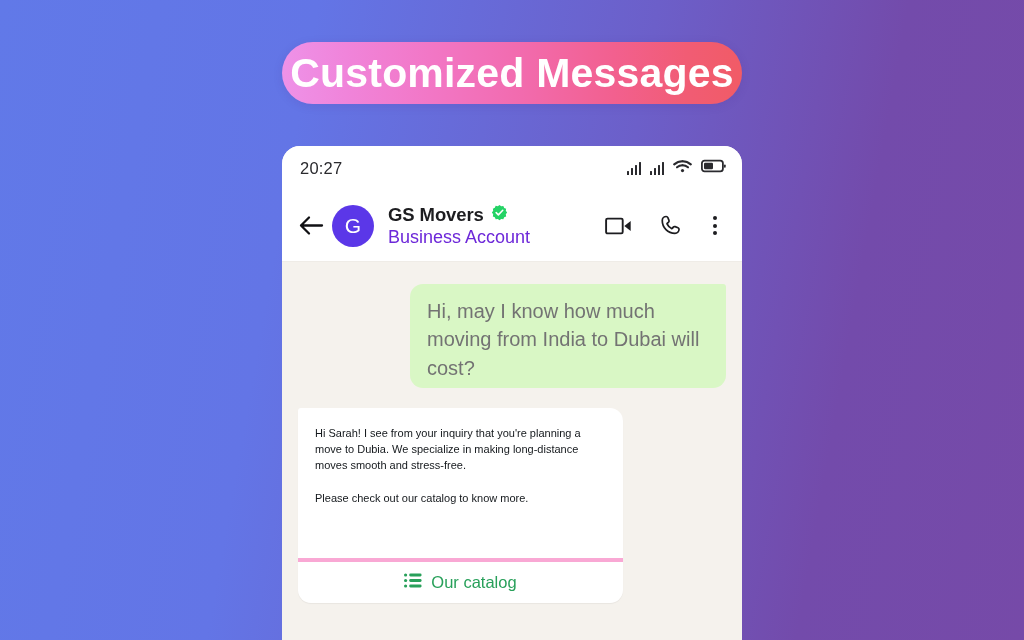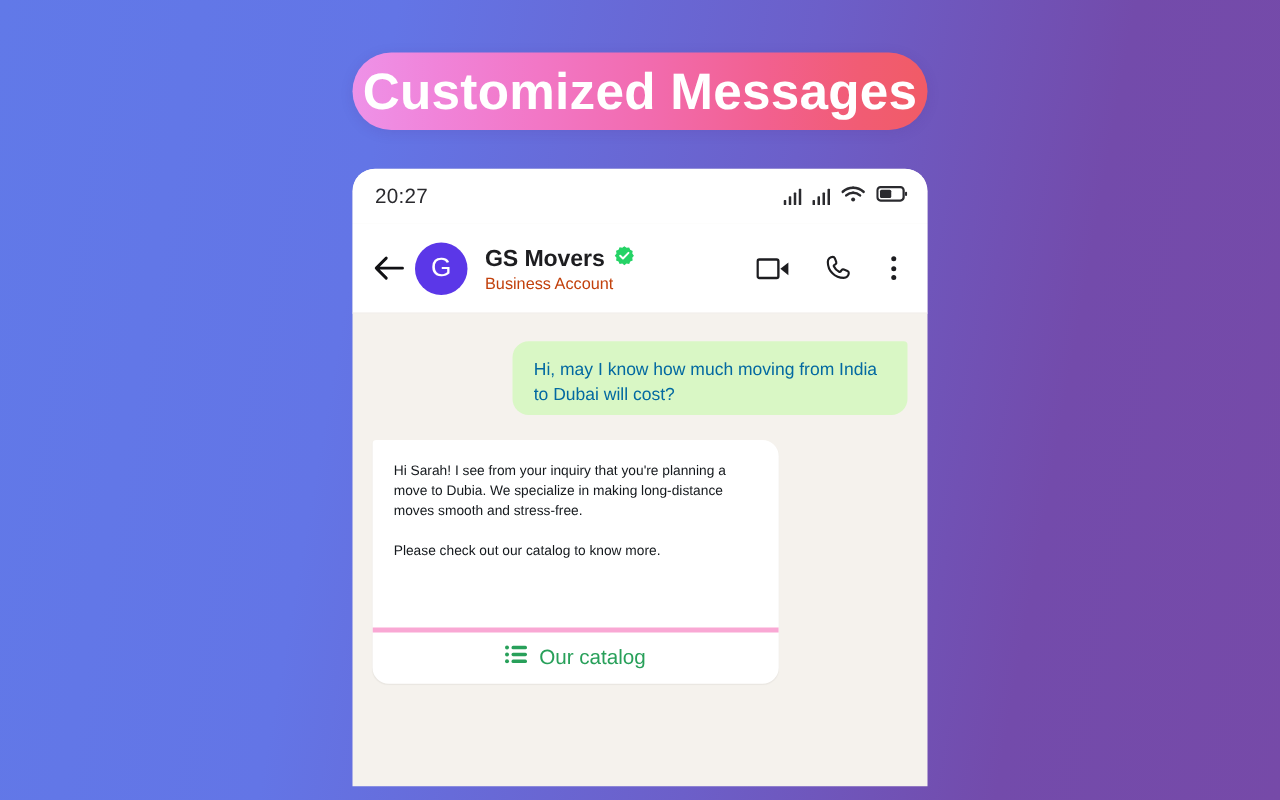--- a/index.html
+++ b/index.html
@@ -41,21 +41,21 @@
     font-size: 41px;
     font-weight: bold;
     letter-spacing: .2px;
     white-space: nowrap;
   }
 
   
   #phone {
     position: absolute;
     left: 282px;
-    top: 135px;
+    top: 146px;
     width: 460px;
     height: 494px;
     background: #F5F2ED;
     border-top-left-radius: 18px;
     border-top-right-radius: 18px;
     overflow: hidden;
   }
 
   
   #statusbar {
@@ -140,22 +140,22 @@
     gap: 7px;
   }
   #header-name {
     font-size: 18.5px;
     font-weight: bold;
     color: #1D1D20;
     white-space: nowrap;
     letter-spacing: -.1px;
   }
   #header-sub {
-    font-size: 13px;
-    color: #c2410c;
+    font-size: 18px;
+    color: #6d28d9;
     margin-top: 1px;
     white-space: nowrap;
   }
   #header-actions {
     margin-left: auto;
     display: flex;
     align-items: center;
     gap: 26px;
     padding-right: 4px;
   }
@@ -176,23 +176,23 @@
   #bubble-out {
     background: #D9F7C5;
     border-radius: 13px;
     border-top-right-radius: 3px;
     padding: 13px 15px 6px 17px;
     max-width: 316px;
     box-sizing: border-box;
     position: relative;
   }
   #bubble-out .msg {
-    font-size: 14px;
+    font-size: 20px;
     line-height: 1.42;
-    color: #0369a1;
+    color: #737373;
   }
   #meta-out {
     display: flex;
     align-items: center;
     justify-content: flex-end;
     gap: 5px;
     margin-top: 2px;
     height: 16px;
   }
   #time-out {

